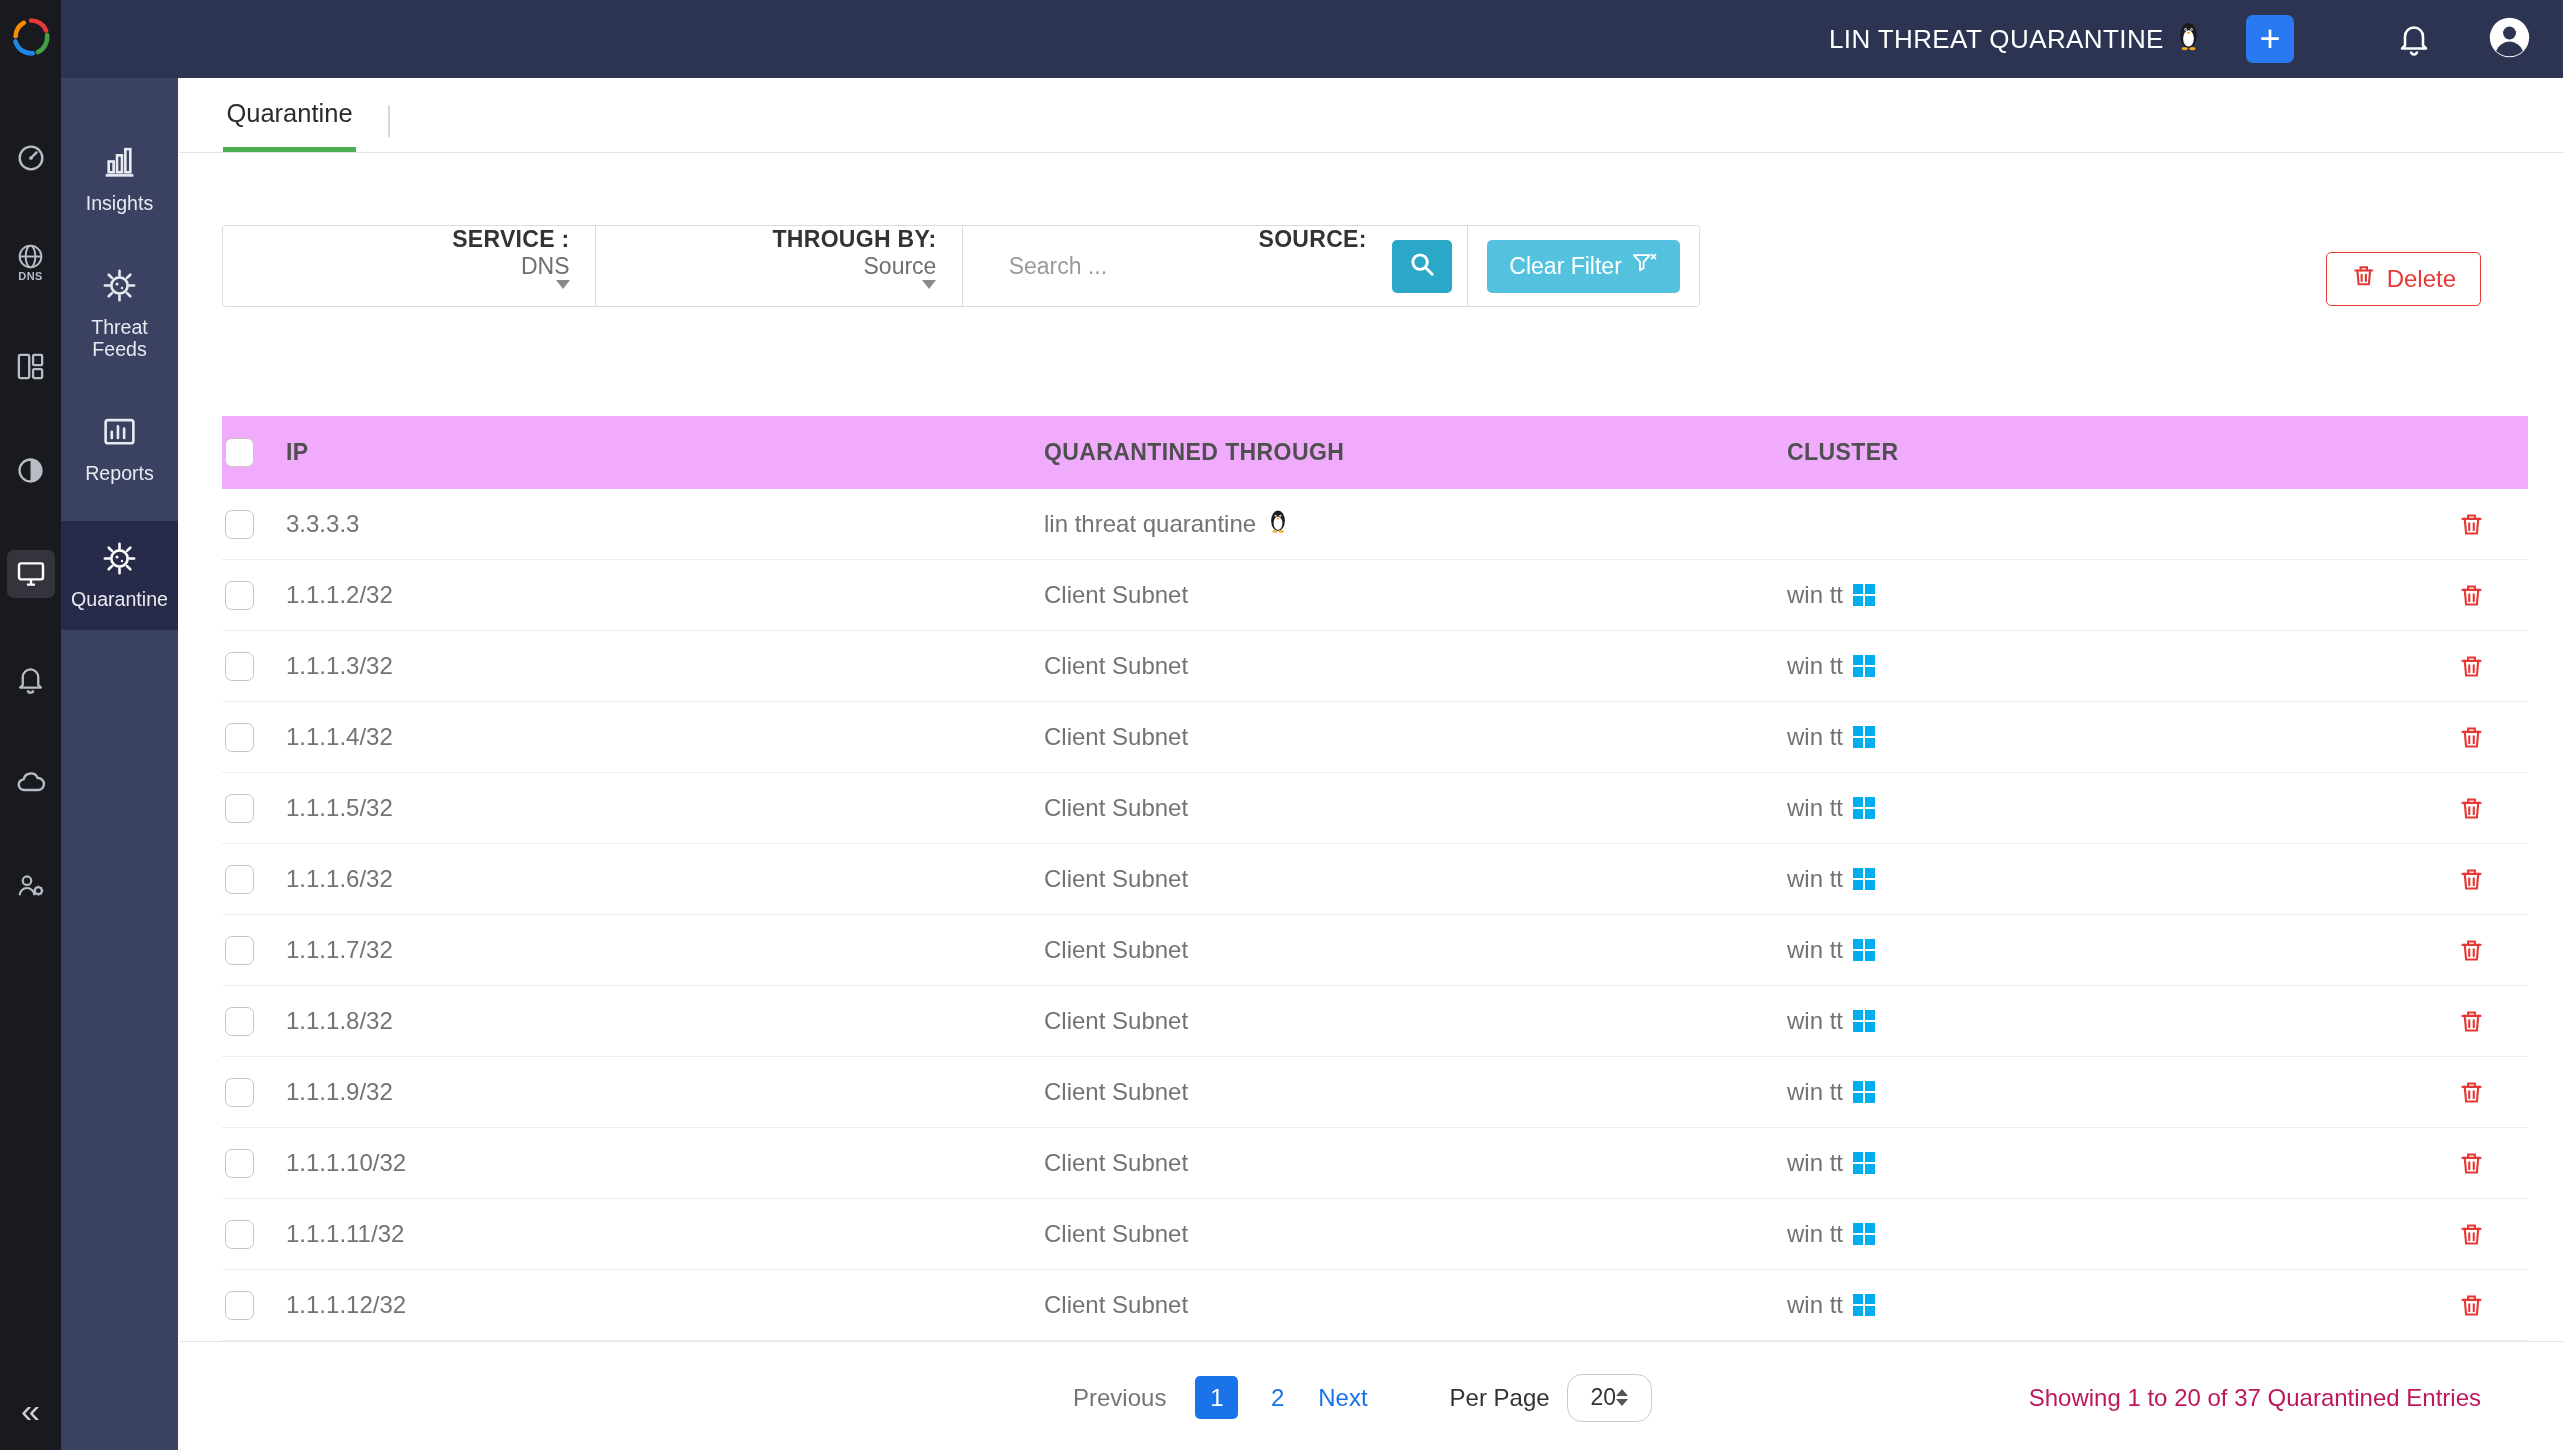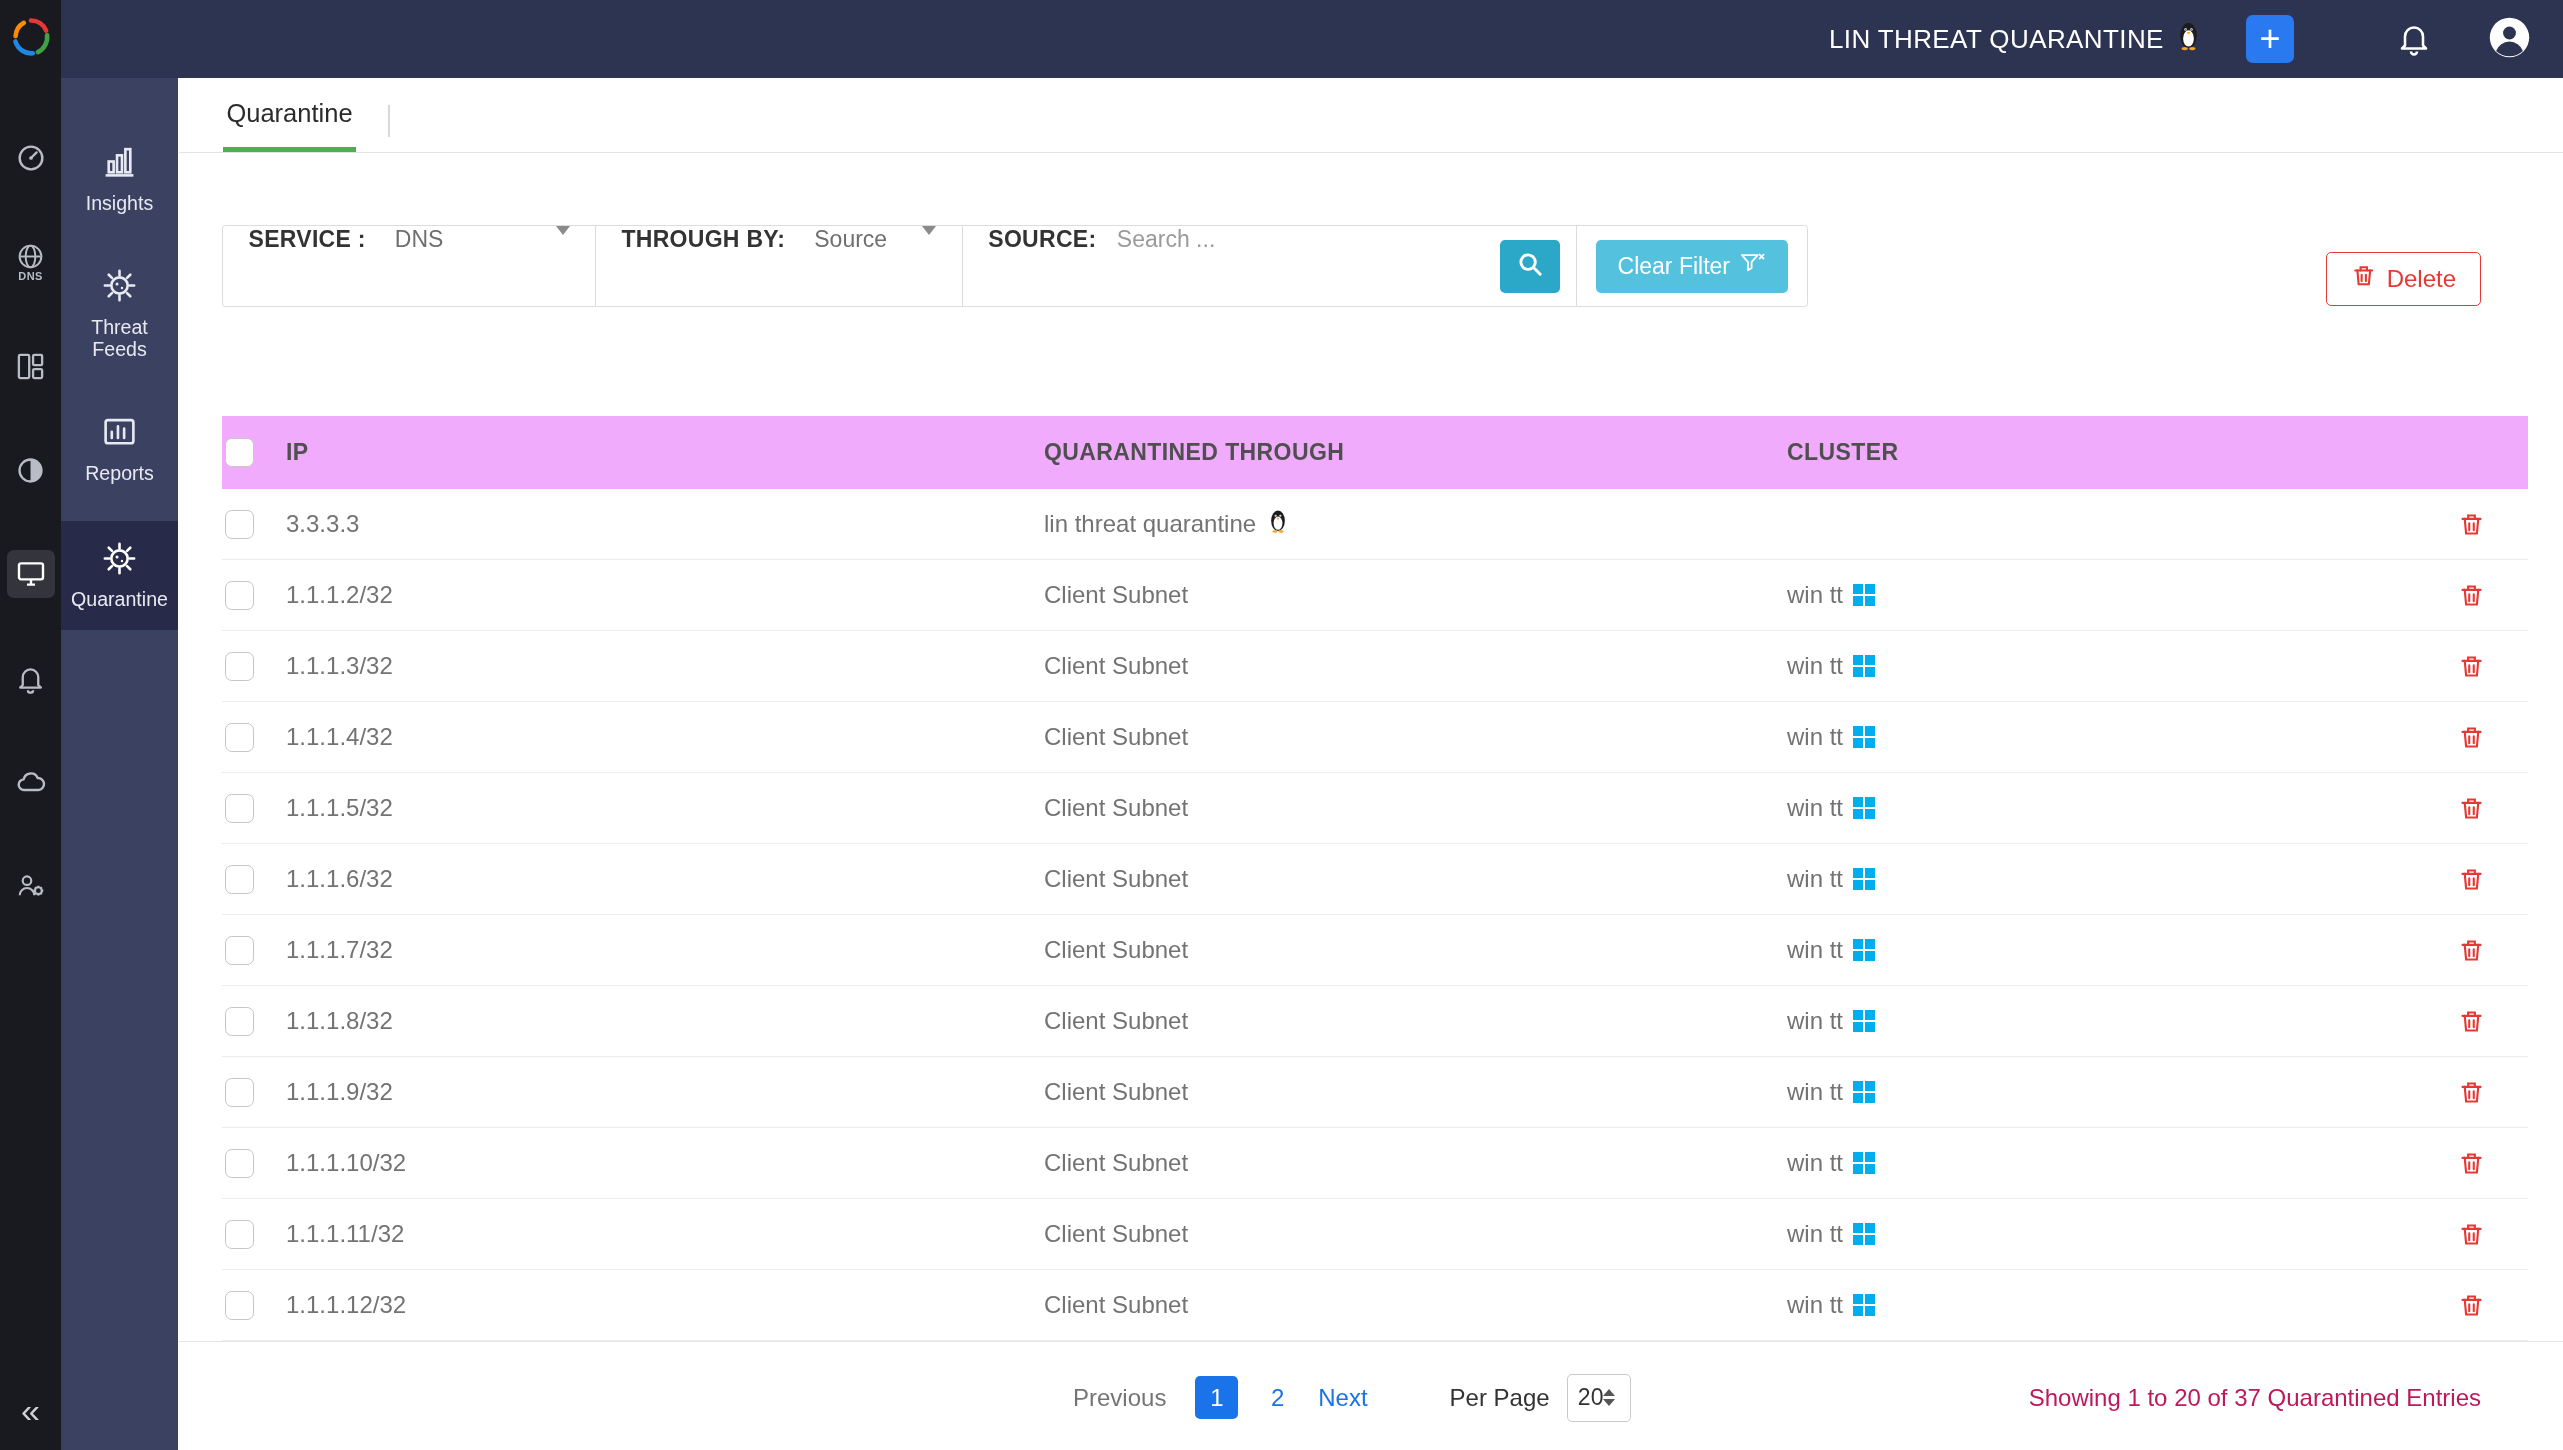--- a/index.html
+++ b/index.html
@@ -31,21 +31,21 @@
 
   
   .main { position:absolute; left:179px; top:78px; right:0; bottom:0; background:#fff; }
   .tabbar { height:75px; border-bottom:0.9px solid #e3e3e3; display:flex; align-items:flex-end; }
   .tab { margin-left:44px; padding:0 3.4px 19px 3.4px; font-size:25.5px; color:#2b2b2b; border-bottom:5.1px solid #4caf50; }
   .tab-divider { width:1.7px; height:32px; background:#d8d8d8; margin:0 0 15.3px 32px; }
 
   
   .toolbar { display:flex; align-items:center; justify-content:space-between; margin:72px 82px 0 43px; }
   .filter-box { height:82px; border:0.9px solid #dcdcdc; border-radius:3.4px; background:#fff; display:flex; align-items:center; }
-  .fsec { display:flex; align-items:flex-start; padding:0 25.5px; height:100%; }
+  .fsec { display:flex; align-items:flex-end; padding:0 25.5px; height:100%;flex-direction:column; }
   .fsec-service { width:372px; }
   .fsec-filterby { width:366px; }
   .flabel { font-weight:bold; color:#333; font-size:23px; letter-spacing:0.3px; white-space:nowrap; }
   .fvalue { color:#6f6f6f; font-size:23px; margin-left:29px; white-space:nowrap; }
   .caret { margin-left:auto; width:0; height:0; border-left:7.7px solid transparent; border-right:7.7px solid transparent; border-top:9.4px solid #8a8a8a; }
   .vdiv { width:0.9px; height:82px; background:#dcdcdc; }
   .fsearch { border:none; outline:none; font-size:23px; color:#333; margin-left:20.4px; width:358px; font-family:"Liberation Sans", sans-serif; }
   .fsearch::placeholder { color:#9a9a9a; }
   .search-btn { width:60px; height:53px; border:none; border-radius:5.1px; background:#2ba7c7; display:flex; align-items:center; justify-content:center; margin-right:15.3px; }
   .clear-btn { height:53px; border:none; border-radius:5.1px; background:#54c2de; color:#fff; font-size:23px; display:flex; align-items:center; gap:10.2px; padding:0 22px; margin:0 19px; white-space:nowrap; }
@@ -68,21 +68,21 @@
 
   
   .pager { display:flex; align-items:center; border-top:0.9px solid #e4e4e4; padding:0 82px 0 43px; height:112px; }
   .pg-spacer { flex:0 0 851px; }
   .pg-prev { color:#757575; font-size:24px; }
   .pg-num { font-size:24px; }
   .pg-num.active { width:43px; height:43px; background:#1a73e8; color:#fff; border-radius:5.1px; display:flex; align-items:center; justify-content:center; margin-left:29px; }
   .pg-num.link { color:#1a73e8; margin-left:24px; padding:5.1px 8.5px; }
   .pg-next { color:#1a73e8; font-size:24px; margin-left:25.5px; }
   .pp-label { color:#333; font-size:24px; margin-left:82px; }
-  .pp-select { margin-left:17px; width:64px; height:48px; border:0.9px solid #c9c9c9; border-radius:5px; display:flex; align-items:center; justify-content:flex-start; padding:0 10.2px; font-size:23px; color:#333; background:#fff; }
+  .pp-select { margin-left:17px; width:85px; height:48px; border:0.9px solid #c9c9c9; border-radius:15px; display:flex; align-items:center; justify-content:center; padding:0 10.2px; font-size:23px; color:#333; background:#fff; }
   .spinner { display:flex; flex-direction:column; align-items:center; }
   .spin-up { width:0; height:0; border-left:6px solid transparent; border-right:6px solid transparent; border-bottom:7.7px solid #555; }
   .spin-down { width:0; height:0; border-left:6px solid transparent; border-right:6px solid transparent; border-top:7.7px solid #555; margin-top:3.4px; }
   .pg-summary { margin-left:auto; font-size:24px; color:#be185d; }
 
   .win-icon { display:inline-grid; grid-template-columns:10.2px 10.2px; grid-template-rows:10.2px 10.2px; gap:1.7px; }
   .win-icon span { background:#00adef; display:block; }
 </style>
 </head>
 <body>

